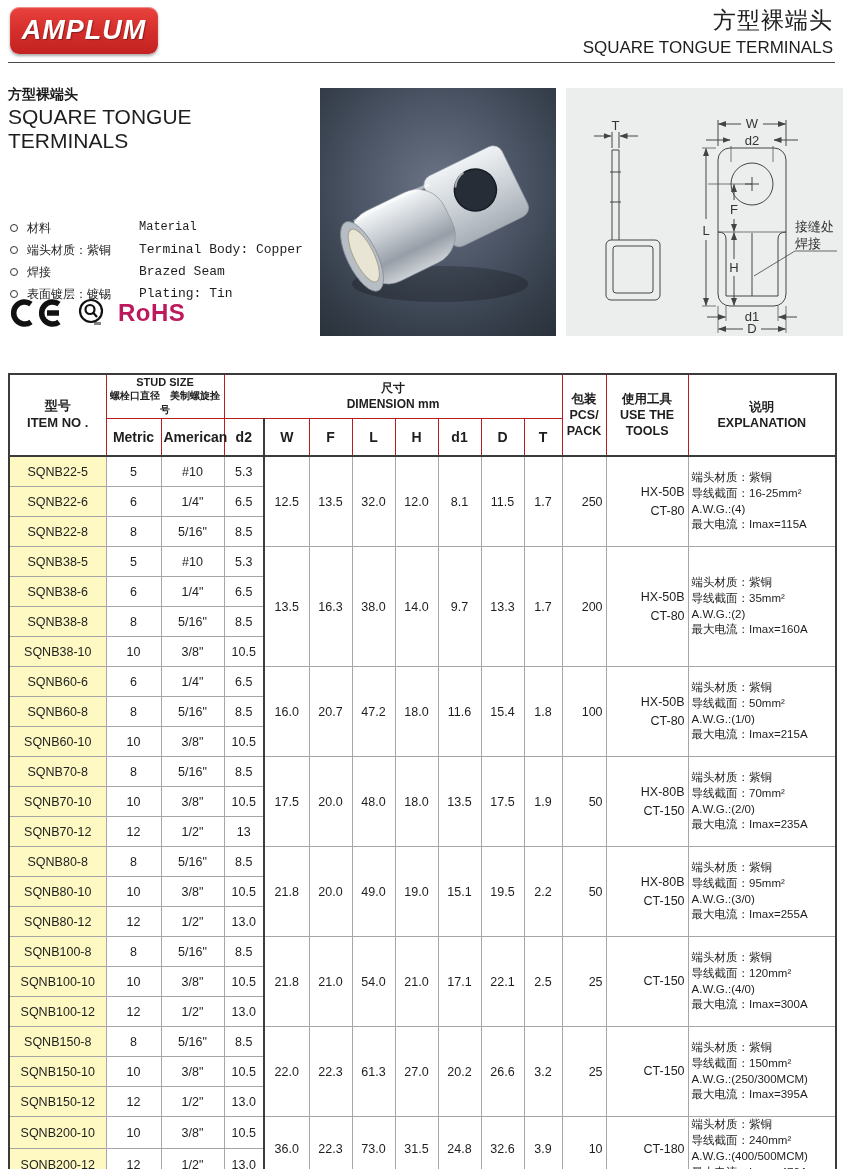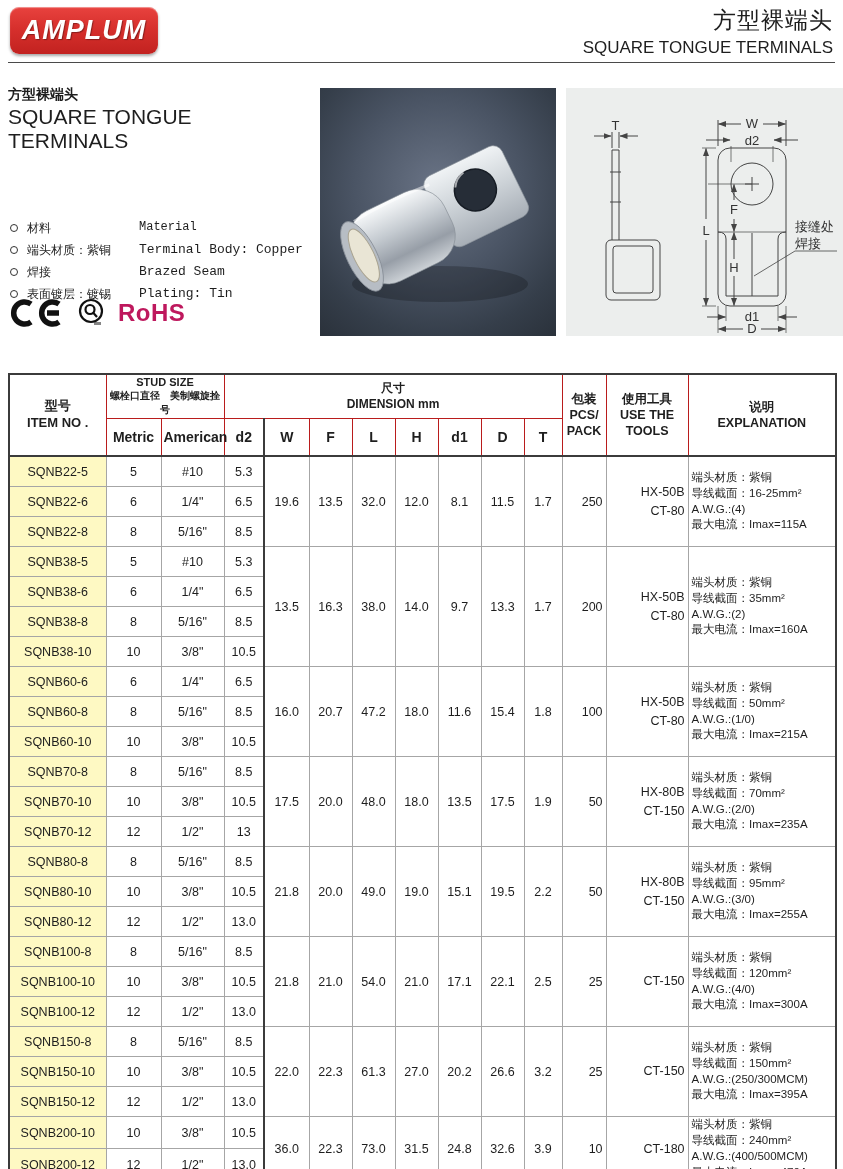--- a/index.html
+++ b/index.html
@@ -272,21 +272,21 @@
         <th>D</th>
         <th>T</th>
       </tr>
     </thead>
     <tbody>
         <tr class="group-start">
           <td class="item-cell">SQNB22-5</td>
           <td class="num-cell">5</td>
           <td class="num-cell">#10</td>
           <td class="num-cell d2col">5.3</td>
-          <td rowspan="3" class="num-cell">19.6</td>
+          <td rowspan="3" class="num-cell">12.5</td>
           <td rowspan="3" class="num-cell">13.5</td>
           <td rowspan="3" class="num-cell">32.0</td>
           <td rowspan="3" class="num-cell">12.0</td>
           <td rowspan="3" class="num-cell">8.1</td>
           <td rowspan="3" class="num-cell">11.5</td>
           <td rowspan="3" class="num-cell">1.7</td>
           <td rowspan="3" class="pack-cell">250</td>
           <td rowspan="3" class="tools-cell">HX-50B
 CT-80</td>
           <td rowspan="3" class="expl-cell">端头材质：紫铜

